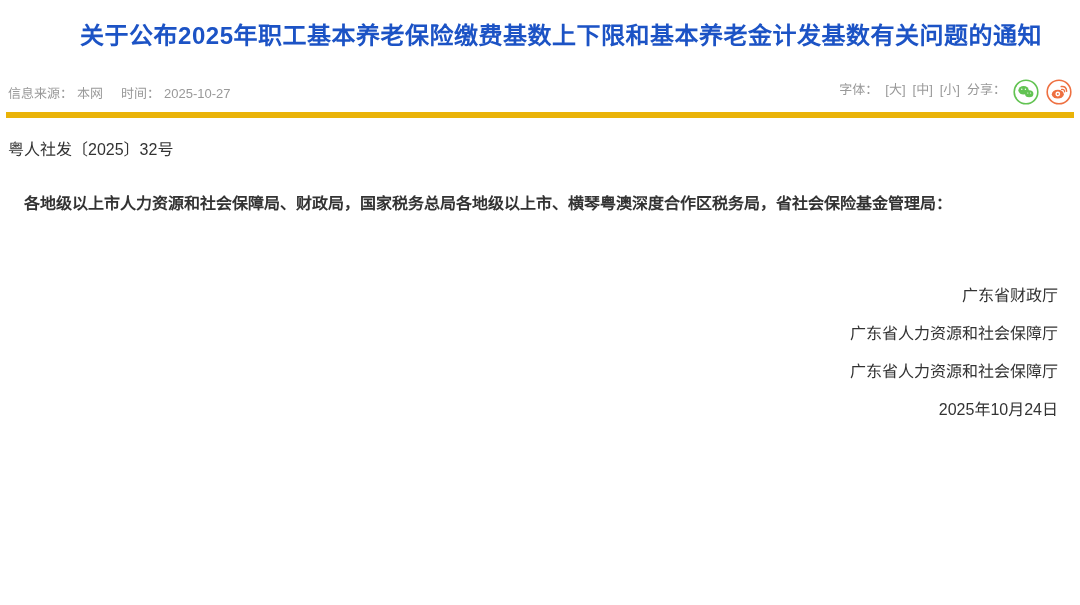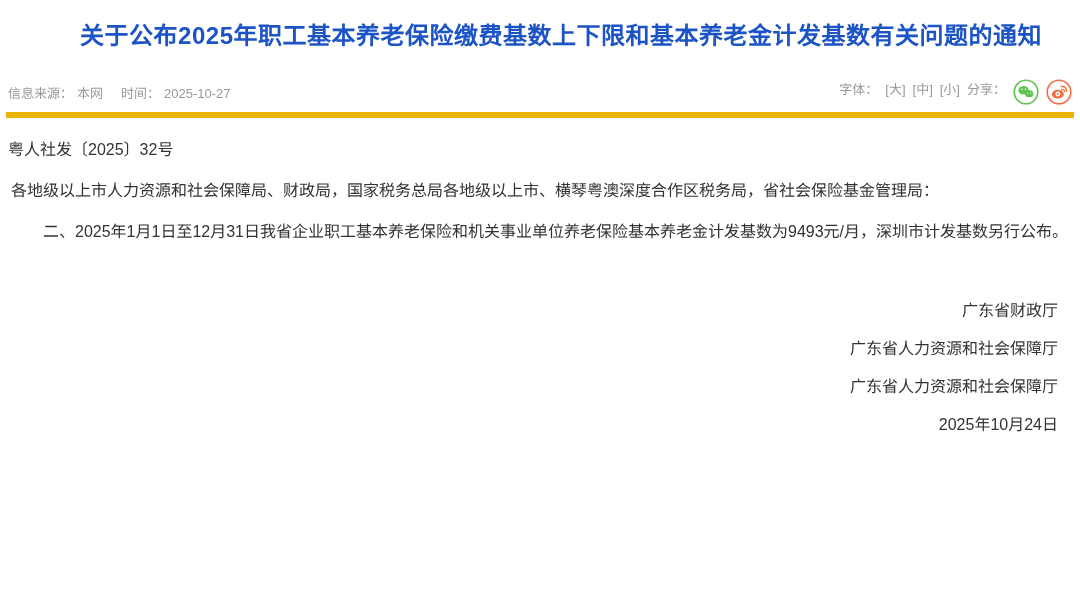--- a/index.html
+++ b/index.html
@@ -57,21 +57,21 @@
   .share-icon svg { width: 26px; height: 26px; }
 
   
   .content {
     padding: 13px 8px 0 8px;
     font-size: 16px;
     line-height: 38px;
     color: #333333;
   }
   .doc-number { text-align: left; }
-  .para { margin: 3px; }
+  .para { margin: 16px; font-weight: bold; }
   .para.indent { text-indent: 2em; }
   .sig-spacer { height: 38px; }
   .signatures { text-align: right; padding-right: 14px; }
 </style>
 </head>
 <body>
 
 <div class="page">
 
   <h1 class="title">关于公布2025年职工基本养老保险缴费基数上下限和基本养老金计发基数有关问题的通知</h1>
@@ -106,21 +106,20 @@
           <path d="M15.2 7.6 q5.2 -0.8 5.4 4.6" fill="none" stroke="#ee7041" stroke-width="1.5" stroke-linecap="round"></path>
           <path d="M15.6 10.4 q2.8 -0.4 3 2.4" fill="none" stroke="#ee7041" stroke-width="1.3" stroke-linecap="round"></path>
         </svg>
       </span>
     </div>
   </div>
 
   <div class="content">
     <div class="doc-number">粤人社发〔2025〕32号</div>
     <p class="para">各地级以上市人力资源和社会保障局、财政局，国家税务总局各地级以上市、横琴粤澳深度合作区税务局，省社会保险基金管理局：</p>
-    <p class="para indent">二、2025年1月1日至12月31日我省企业职工基本养老保险和机关事业单位养老保险基本养老金计发基数为9493元/月，深圳市计发基数另行公布。</p>
     <div class="sig-spacer"></div>
     <div class="signatures">
       <div>广东省财政厅</div>
       <div>广东省人力资源和社会保障厅</div>
       <div>广东省人力资源和社会保障厅</div>
       <div>2025年10月24日</div>
     </div>
   </div>
 
 </div>

